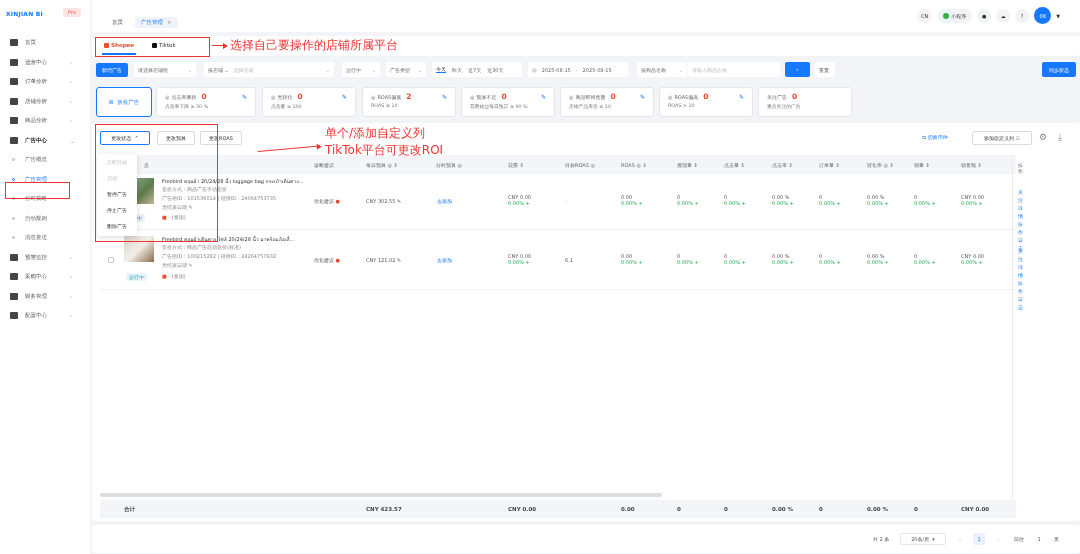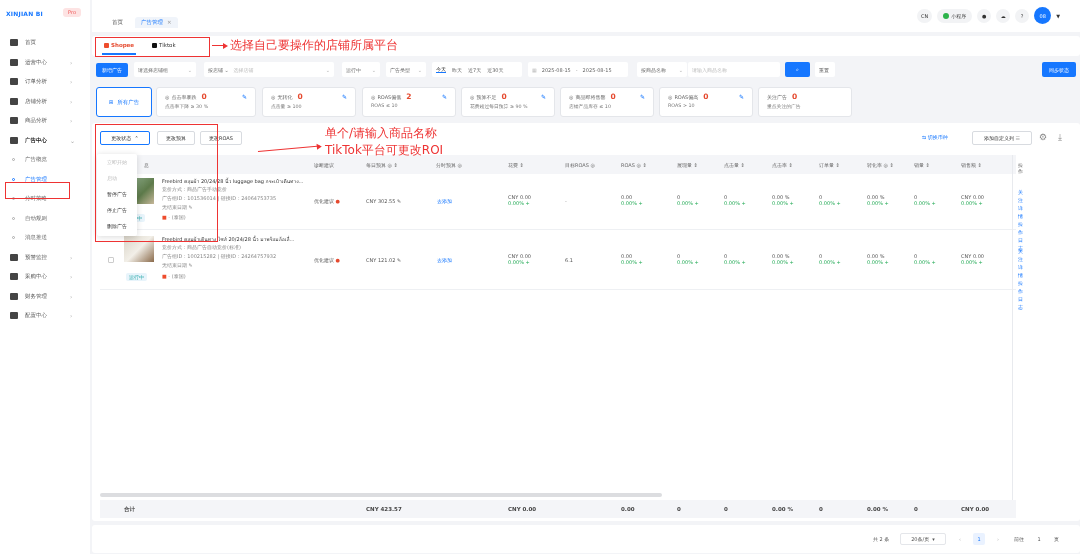--- a/index.html
+++ b/index.html
@@ -427,21 +427,21 @@
 
 <div class="dropdown">
   <div class="dis">立即开始</div>
   <div class="dis">启动</div>
   <div>暂停广告</div>
   <div>停止广告</div>
   <div>删除广告</div>
 </div>
 <div class="hl-ops"></div>
 <div class="arrow" style="left:258px;top:151px;width:62px;transform:rotate(-5deg);transform-origin:left"></div>
-<div class="annot" style="left:325px;top:125px;font-size:12px">单个/请输入商品名称</div>
+<div class="annot" style="left:325px;top:125px;font-size:12px">单个/添加自定义列</div>
 <div class="annot" style="left:325px;top:142px;font-size:12px">TikTok平台可更改ROI</div>
 
 <div class="scroll"></div>
 <div class="total">
   <span style="position:absolute;left:24px;top:6px">合计</span>
   <span style="position:absolute;left:266px;top:6px">CNY 423.57</span>
   <span style="position:absolute;left:408px;top:6px">CNY 0.00</span>
   <span style="position:absolute;left:521px;top:6px">0.00</span>
   <span style="position:absolute;left:577px;top:6px">0</span>
   <span style="position:absolute;left:624px;top:6px">0</span>

